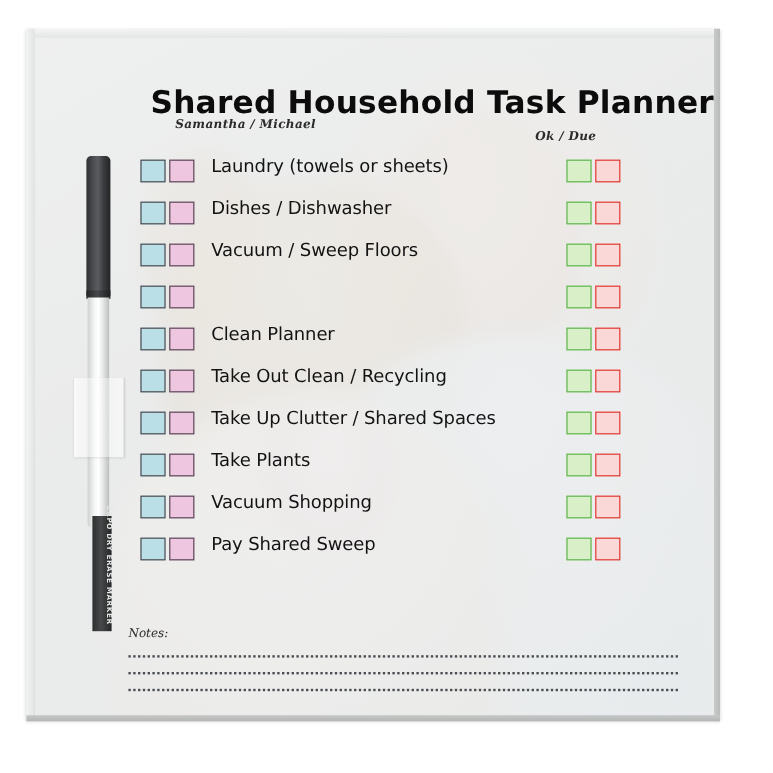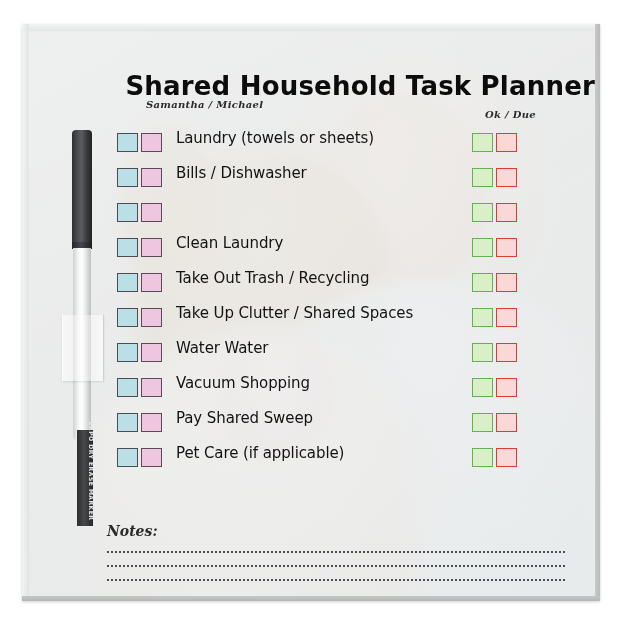--- a/index.html
+++ b/index.html
@@ -85,41 +85,41 @@
     font-size:26px;font-weight:700;letter-spacing:.2px;color:#0c0c0c;
     white-space:nowrap;
   }
 
   .col-head{
     position:absolute;font-family:"DejaVu Serif",serif;
     font-style:italic;font-weight:700;font-size:10px;color:#2b2b2b;
     white-space:nowrap;letter-spacing:.3px;
   }
   .col-head.left{left:78px;top:68px;margin-left:39px;}
-  .col-head.right{left:456px;top:78px;}
+  .col-head.right{left:417px;top:78px;}
 
   .rows{position:absolute;left:0;right:1px;top:99px;}
   .row{position:relative;height:35px;}
 
   .cb{position:absolute;width:21px;height:19px;box-sizing:border-box;border-width:1px;border-style:solid;}
   .cb.blue {left:88px; top:3px;background:#bbdfe6;border-color:#4d4b52;}
   .cb.pink {left:112px;top:3px;background:#eec6e0;border-color:#5b4a58;}
   .cb.green{left:443px;top:3px;background:#d9efc8;border-color:#5fb44f;}
   .cb.red  {left:467px;top:3px;background:#fbd8d8;border-color:#e03a33;}
 
   .task{
     position:absolute;left:147px;top:-1px;
     font-family:"DejaVu Sans",sans-serif;
     font-size:15px;color:#131313;white-space:nowrap;letter-spacing:-.1px;
   }
 
   .notes{position:absolute;left:78px;top:492px;right:30px;}
   .notes-label{
-    font-family:"DejaVu Serif",serif;font-style:italic;font-weight:700;
-    font-size:14px;color:#2b2b2b;
+    font-family:"DejaVu Serif",serif;font-style:italic;font-weight:400;
+    font-size:10px;color:#2b2b2b;
   }
   .notes-line{
     margin-top:12px;height:0;border-top:2px dotted #31353a;opacity:.85;
   }
 
   
   .pen{position:absolute;left:41px;top:99px;width:24px;height:310px;}
   .pen .cap{
     position:absolute;left:2px;top:0;width:20px;height:118px;
     border-radius:4px 4px 2px 2px;
@@ -189,88 +189,88 @@
             <div class="cb blue"></div>
             <div class="cb pink"></div>
             <div class="task">Laundry (towels or sheets)</div>
             <div class="cb green"></div>
             <div class="cb red"></div>
           </div>
 
           <div class="row">
             <div class="cb blue"></div>
             <div class="cb pink"></div>
-            <div class="task">Bills / Dishwasher</div>
-            <div class="cb green"></div>
-            <div class="cb red"></div>
-          </div>
-
-
-          <div class="row">
-            <div class="cb blue"></div>
-            <div class="cb pink"></div>
-            <div class="cb green"></div>
-            <div class="cb red"></div>
-          </div>
-
-          <div class="row">
-            <div class="cb blue"></div>
-            <div class="cb pink"></div>
-            <div class="task">Clean Laundry</div>
-            <div class="cb green"></div>
-            <div class="cb red"></div>
-          </div>
-
-          <div class="row">
-            <div class="cb blue"></div>
-            <div class="cb pink"></div>
-            <div class="task">Take Out Trash / Recycling</div>
+            <div class="task">Dishes / Dishwasher</div>
+            <div class="cb green"></div>
+            <div class="cb red"></div>
+          </div>
+
+          <div class="row">
+            <div class="cb blue"></div>
+            <div class="cb pink"></div>
+            <div class="task">Vacuum / Sweep Floors</div>
+            <div class="cb green"></div>
+            <div class="cb red"></div>
+          </div>
+
+          <div class="row">
+            <div class="cb blue"></div>
+            <div class="cb pink"></div>
+            <div class="cb green"></div>
+            <div class="cb red"></div>
+          </div>
+
+          <div class="row">
+            <div class="cb blue"></div>
+            <div class="cb pink"></div>
+            <div class="task">Clean Planner</div>
+            <div class="cb green"></div>
+            <div class="cb red"></div>
+          </div>
+
+          <div class="row">
+            <div class="cb blue"></div>
+            <div class="cb pink"></div>
+            <div class="task">Take Out Clean / Recycling</div>
             <div class="cb green"></div>
             <div class="cb red"></div>
           </div>
 
           <div class="row">
             <div class="cb blue"></div>
             <div class="cb pink"></div>
             <div class="task">Take Up Clutter / Shared Spaces</div>
             <div class="cb green"></div>
             <div class="cb red"></div>
           </div>
 
           <div class="row">
             <div class="cb blue"></div>
             <div class="cb pink"></div>
-            <div class="task">Water Water</div>
+            <div class="task">Take Plants</div>
             <div class="cb green"></div>
             <div class="cb red"></div>
           </div>
 
           <div class="row">
             <div class="cb blue"></div>
             <div class="cb pink"></div>
             <div class="task">Vacuum Shopping</div>
             <div class="cb green"></div>
             <div class="cb red"></div>
           </div>
 
           <div class="row">
             <div class="cb blue"></div>
             <div class="cb pink"></div>
             <div class="task">Pay Shared Sweep</div>
             <div class="cb green"></div>
             <div class="cb red"></div>
           </div>
 
-          <div class="row">
-            <div class="cb blue"></div>
-            <div class="cb pink"></div>
-            <div class="task">Pet Care (if applicable)</div>
-            <div class="cb green"></div>
-            <div class="cb red"></div>
-          </div>
 
         </div>
 
         <div class="notes">
           <div class="notes-label">Notes:</div>
           <div class="notes-line"></div>
           <div class="notes-line"></div>
           <div class="notes-line"></div>
         </div>
 

